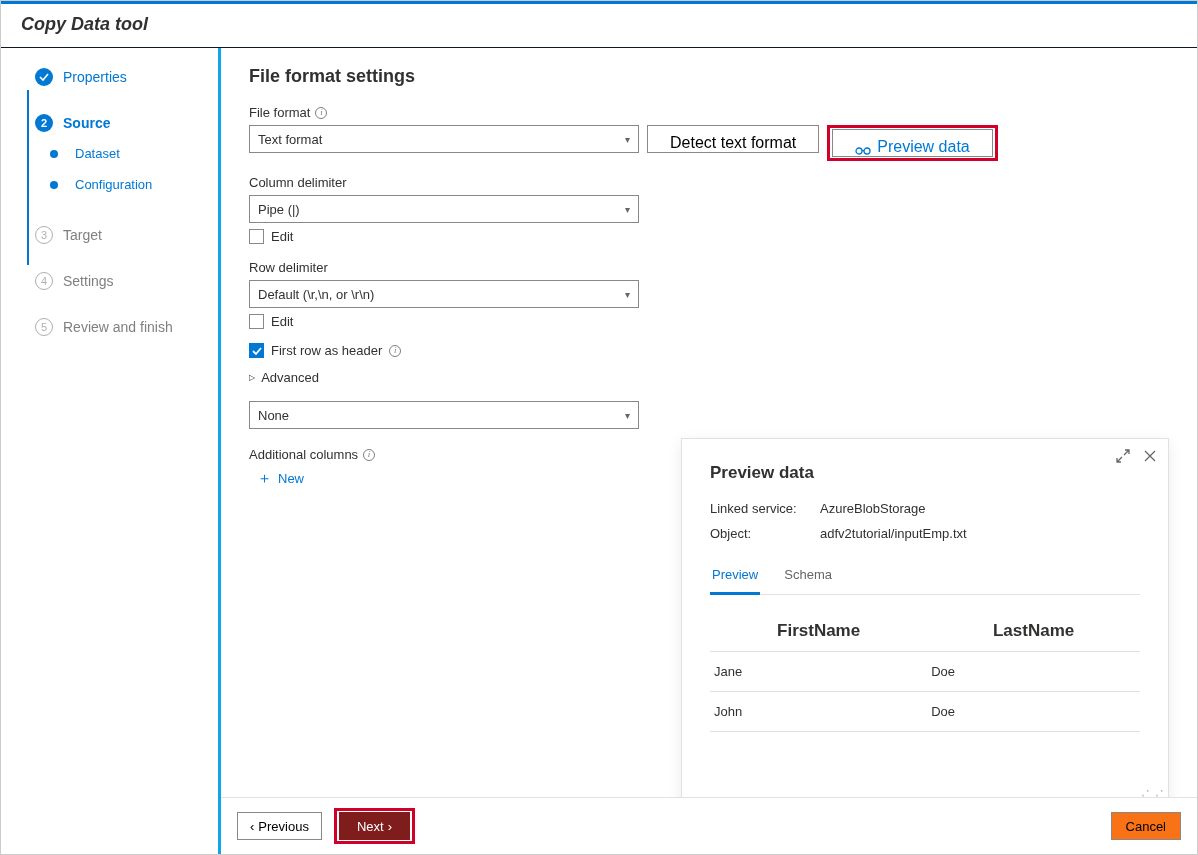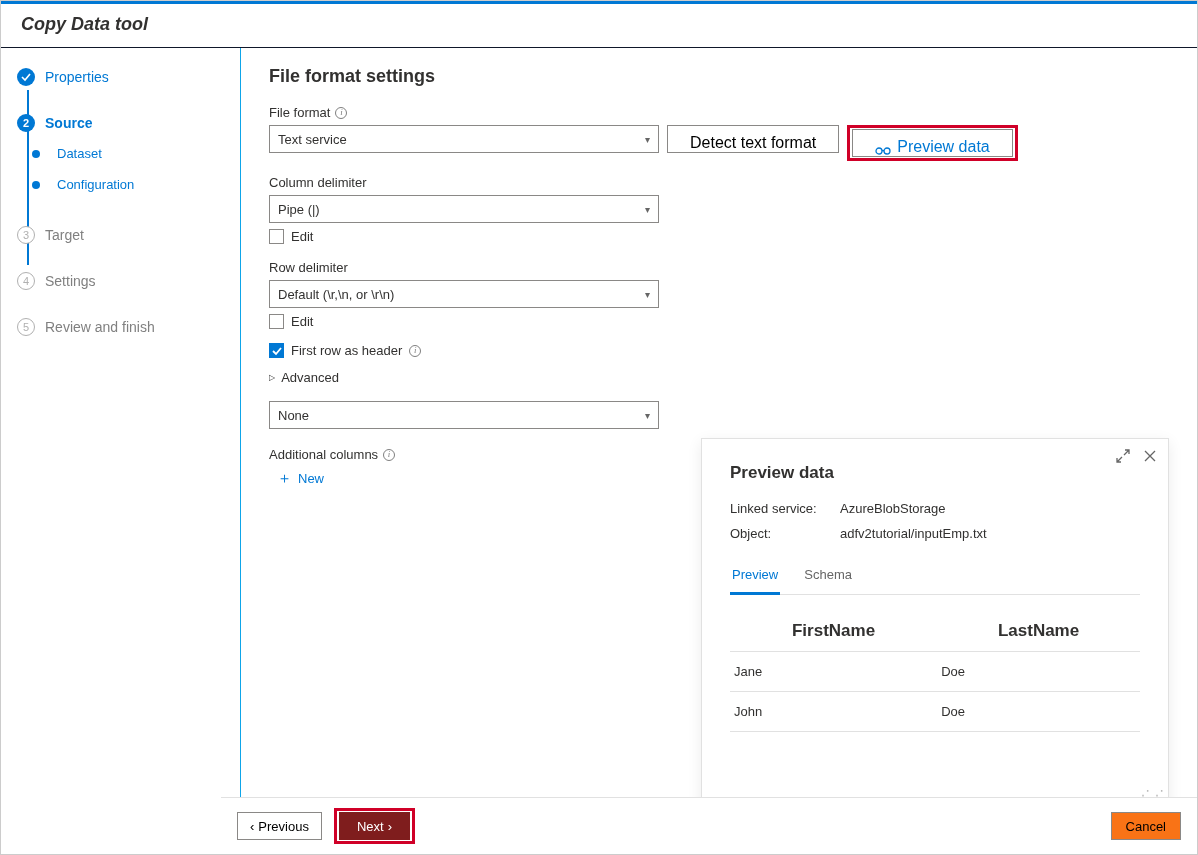--- a/index.html
+++ b/index.html
@@ -1,21 +1,21 @@
 <!DOCTYPE html>
 <html><head>
 <meta charset="utf-8">
 <style>
   * { box-sizing: border-box; }
   html, body { margin:0; padding:0; font-family:"Segoe UI", Arial, sans-serif; font-size:13px; color:#323130; background:#fff; }
   .app { width:1198px; height:855px; border:1px solid #ccc; position:relative; display:flex; flex-direction:column; }
   .topbar { height:3px; background:#0078d4; }
   .titlebar { padding:10px 20px 12px 20px; border-bottom:1px solid #0f172a; font-size:18px; font-weight:600;font-style:italic; }
   .body { flex:1; display:flex; overflow:hidden; }
-  .sidebar { width:240px; border-right:1px solid #0ea5e9; padding:20px 10px 10px 16px; position:relative; }
+  .sidebar { width:220px; border-right:3px solid #0ea5e9; padding:20px 10px 10px 34px; position:relative; }
   .step { display:flex; align-items:center; margin-bottom:28px; position:relative; }
   .step .bullet { width:18px; height:18px; border-radius:50%; display:flex; align-items:center; justify-content:center; font-size:11px; margin-right:10px; flex-shrink:0; z-index:2; background:#fff;}
   .bullet.done { background:#0078d4; color:#fff; }
   .bullet.active { background:#0078d4; color:#fff; font-weight:600;}
   .bullet.pending { border:1px solid #b0b0b0; color:#b0b0b0; }
   .step.sub .bullet { width:8px; height:8px; background:#0078d4; border:none; margin-left:5px; margin-right:17px;}
   .step .label { font-size:14px; }
   .step.active .label { color:#0078d4; font-weight:600; }
   .step.done .label { color:#0078d4; }
   .step.pending .label { color:#808080; }
@@ -112,21 +112,21 @@
 
     <div class="main">
       <h2>File format settings</h2>
 
       <div class="field-label">
         <span>File format</span>
         <span class="info-icon">i</span>
       </div>
       <div class="row">
         <div class="dropdown">
-          <span>Text service</span>
+          <span>Text format</span>
           <span class="chev">▾</span>
         </div>
         <button class="btn-secondary">
           <span>Detect text format</span>
         </button>
         <span class="highlight-box">
           <button class="btn-secondary preview">
             <span class="glasses-icon">
               <svg width="16" height="10" viewBox="0 0 16 10">
                   <circle cx="4" cy="5" r="3" fill="none" stroke="#0078d4" stroke-width="1.3"></circle>

